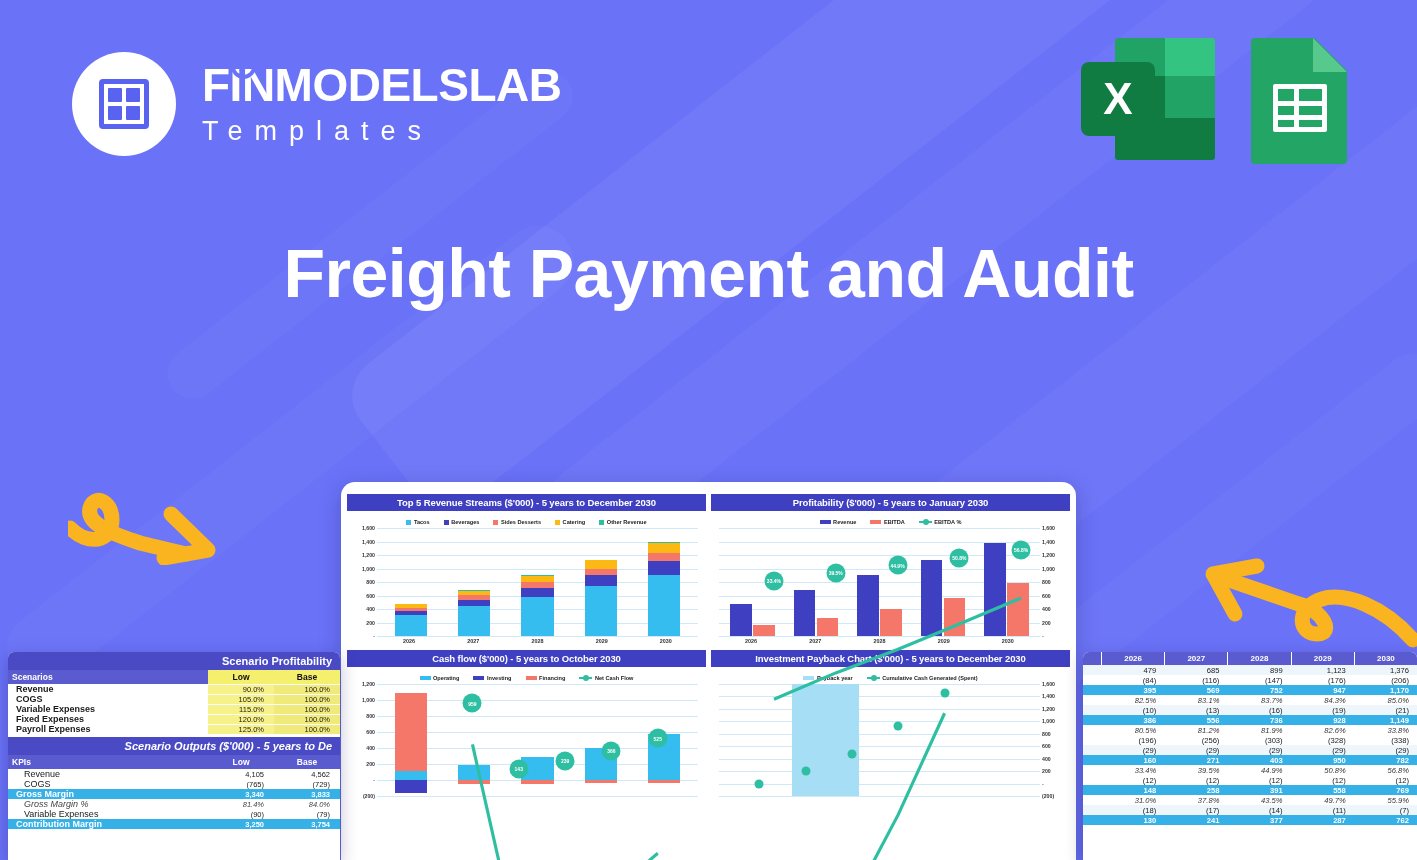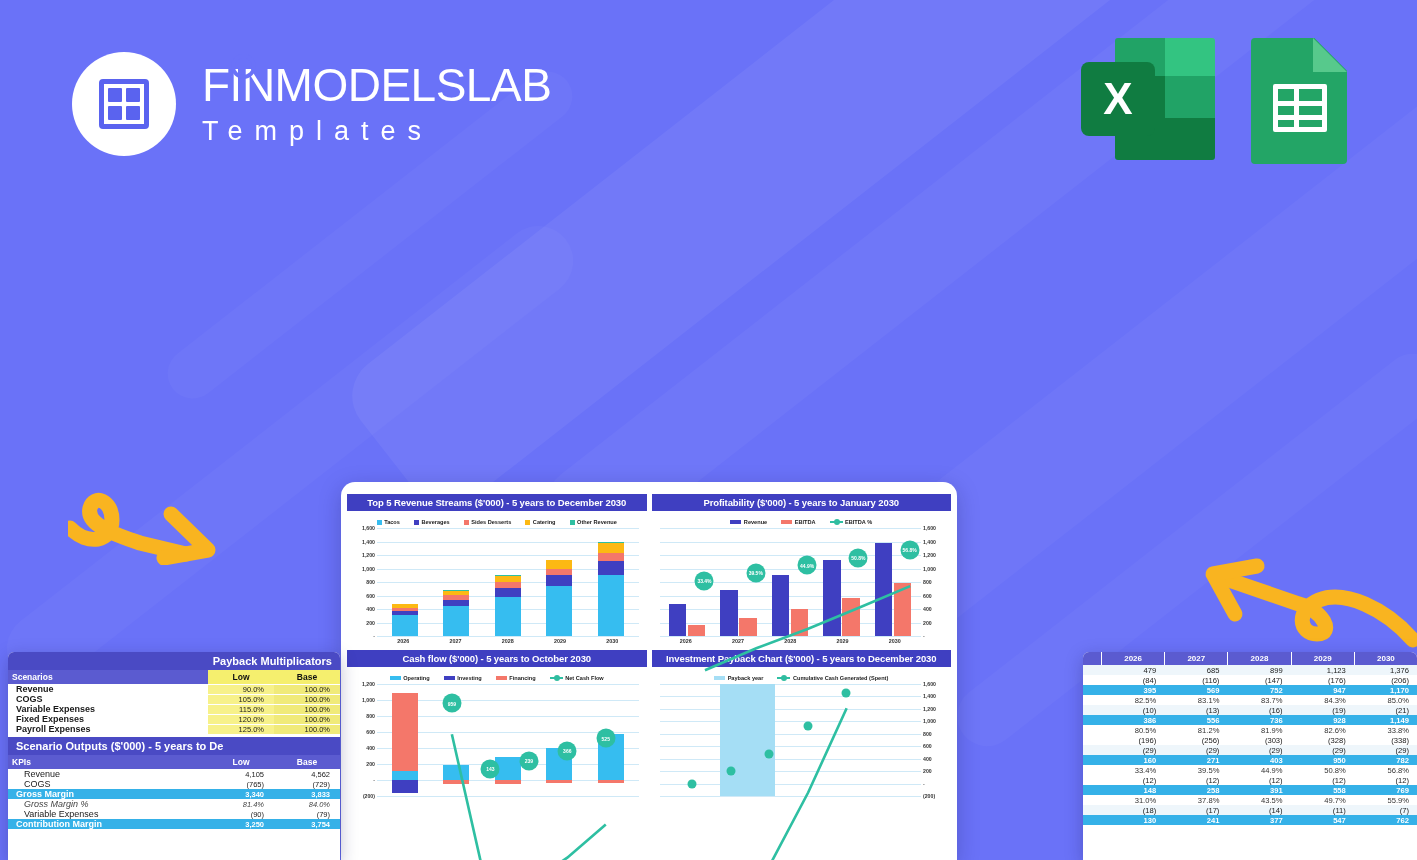--- a/index.html
+++ b/index.html
@@ -27,21 +27,21 @@
   .logo-wrap { position:absolute; left:72px; top:52px; display:flex; align-items:center; gap:26px; }
   .logo-circle {
     width: 104px; height: 104px; border-radius: 50%; background:#fff;
     display:flex; align-items:center; justify-content:center; flex: 0 0 auto;
   }
   .logo-grid { width: 50px; height: 50px; border: 5px solid #5a63ef; border-radius: 4px;
     display:grid; grid-template-columns: 1fr 1fr; grid-template-rows: 1fr 1fr; gap:4px; padding:4px; }
   .logo-grid span { background:#5a63ef; border-radius:1px; }
   .logo-text { display:flex; flex-direction:column; }
   .logo-name {
-    font-size: 46px; font-weight: 400; color:#fff; letter-spacing: -0.5px; line-height: 1;
+    font-size: 46px; font-weight: 700; color:#fff; letter-spacing: -0.5px; line-height: 1;
     position: relative; white-space: nowrap;
   }
   .logo-sub {
     font-size: 27px; color:#fff; letter-spacing: 12px; margin-top: 8px; font-weight: 400;
   }
   .logo-o-mark {
     position:absolute; left: 159px; top: 2px; width: 25px; height: 25px;
     border: 4px solid #6a72f8; border-radius: 50%;
   }
   .logo-o-mark::after { content:""; position:absolute; left: 6.5px; top: -4px; width:4px; height:11px; background:#6a72f8; }
@@ -77,21 +77,21 @@
   .headline .h1 { font-size: 68px; font-weight: 800; letter-spacing:-0.5px; line-height:1.1; }
   .headline .h2 { font-size: 58px; font-weight: 700; margin-top: 28px; letter-spacing: 0px; }
 
   
   .arrow { position:absolute; }
   .arrow-left  { left: 68px;  top: 450px;  width: 165px; height: 115px; }
   .arrow-right { left: 1195px;top: 548px;  width: 222px; height: 120px; }
 
   
   .dash {
-    position:absolute; left:341px; top:482px; width:616px; height:378px;
+    position:absolute; left:341px; top:482px; width:735px; height:378px;
     background:#fff; border-radius:14px 14px 0 0;
     box-shadow: 0 6px 22px rgba(20,20,80,0.25);
     padding: 12px 6px 0 6px;
   }
   .dash-row { display:flex; gap:5px; }
   .panel { flex:1 1 0; min-width:0; }
   .panel-title {
     background:#3f3fc1; color:#fff; text-align:center; font-weight:700;
     font-size:9.5px; padding:3px 0 3px 0; letter-spacing:-0.1px;
   }
@@ -132,39 +132,39 @@
     box-shadow: 0 5px 18px rgba(20,20,80,0.28);
     font-size:8px; color:#1a1a1a;
   }
   .sheet-right {
     position:absolute; left:1083px; top:652px; width:334px; height:208px;
     background:#fff; border-radius:6px 6px 0 0; overflow:hidden;
     box-shadow: 0 5px 18px rgba(20,20,80,0.28);
     font-size:8px; color:#1a1a1a;
   }
   .band-dark { background:#4a4ac4; color:#fff; font-weight:700; font-size:11px; padding:3px 8px; }
-  .band-dark.center { text-align:left; }
+  .band-dark.center { text-align:right;font-style:italic; }
   .band-dark.right { text-align:right; }
   .hdr-row { display:flex; background:#5b5bd0; color:#fff; font-weight:700; font-size:8.5px; }
   .hdr-row .c { padding:2px 4px; }
   .yellow-hdr { background:#f5ef6e; color:#111; text-align:center; }
   .tbl-row { display:flex; align-items:center; }
   .tbl-row .lbl { flex: 0 0 200px; padding:0 0 0 8px; font-size:9px; font-weight:700; }
   .tbl-row .val { flex:0 0 66px; text-align:right; padding-right:10px; font-size:7.5px; }
   .yellow-cell { background:#f7f18a; }
   .yellow-cell2 { background:#f0ea7a; }
   .row-blue { background:#35b1e8; color:#fff; font-weight:700; }
   .row-ital { font-style:italic; color:#444; }
 
   .rt-hdr { display:flex; background:#5b5bd0; color:#fff; font-weight:700; font-size:8px; }
   .rt-hdr .c { flex:1; text-align:center; padding:2px 0; border-left:1px solid #fff; }
   .rt-row { display:flex; font-size:7.6px; }
   .rt-row .c { flex:1; text-align:right; padding:0.5px 8px 0.5px 0; }
   .rt-row.blue { background:#35b1e8; color:#fff; font-weight:700; }
-  .rt-row.ital { color:#333; }
+  .rt-row.ital { font-style:italic; color:#333; }
   .rt-row.alt { background:#eef6fb; }
 </style>
 </head>
 <body>
 
 <div class="bg-wash">
   <i class="b1"></i>
     <i class="b2"></i>
     <i class="b3"></i>
     <i class="b4"></i>
@@ -202,20 +202,21 @@
   <div class="gs-icon">
     <div class="body"></div>
       <div class="fold"></div>
     <div class="tbl">
         <div class="vline"></div>
       </div>
   </div>
 </div>
 
 <div class="headline">
+  <div class="h1">Freight Payment and Audit</div>
 </div>
 
 <svg class="arrow arrow-left" viewBox="0 0 165 115">
   <path d="M2 78 C 20 96, 44 92, 44 70 C 44 50, 26 44, 22 58 C 18 74, 44 84, 72 93 L 118 104" stroke="#f9b420" stroke-width="15" fill="none" stroke-linecap="round"></path>
   <path d="M103 64 L 140 100 L 96 108" stroke="#f9b420" stroke-width="15" fill="none" stroke-linecap="round" stroke-linejoin="round"></path>
 </svg>
 <svg class="arrow arrow-right" viewBox="0 0 222 120">
   <path d="M218 92 C 190 60, 150 42, 124 52 C 100 62, 104 86, 122 86 C 140 86, 128 62, 104 56 L 28 30" stroke="#f9b420" stroke-width="15" fill="none" stroke-linecap="round"></path>
   <path d="M62 18 L 18 26 L 40 66" stroke="#f9b420" stroke-width="15" fill="none" stroke-linecap="round" stroke-linejoin="round"></path>
 </svg>
@@ -522,21 +523,21 @@
             <div class="bubble" style="width: 9px; height: 9px; left: 39%; top: 62.2222%;"></div>
             <div class="bubble" style="width: 9px; height: 9px; left: 52.2%; top: 37.2222%;"></div>
             <div class="bubble" style="width: 9px; height: 9px; left: 65.4%; top: 8.33333%;"></div>
           </div>
       </div>
     </div>
   </div>
 </div>
 
 <div class="sheet-left">
-  <div class="band-dark right">Payback Multiplicators</div>
+  <div class="band-dark right">Scenario Profitability</div>
   <div class="hdr-row">
     <div class="c" style="flex:0 0 200px">Scenarios</div>
     <div class="c yellow-hdr" style="flex:0 0 66px">Low</div>
     <div class="c yellow-hdr" style="flex:0 0 66px">Base</div>
   </div>
   <div id="mult-rows">
       <div class="tbl-row">
         <div class="lbl">Revenue</div>
         <div class="val yellow-cell">90.0%</div>
         <div class="val yellow-cell2">100.0%</div>
@@ -730,17 +731,17 @@
         <div class="c">(17)</div>
         <div class="c">(14)</div>
         <div class="c">(11)</div>
         <div class="c">(7)</div>
       </div>
       <div class="rt-row blue">
         <div class="c" style="flex: 0 0 18px;"></div>
         <div class="c">130</div>
         <div class="c">241</div>
         <div class="c">377</div>
-        <div class="c">547</div>
+        <div class="c">287</div>
         <div class="c">762</div>
       </div>
     </div>
 </div>
 
 </body></html>

